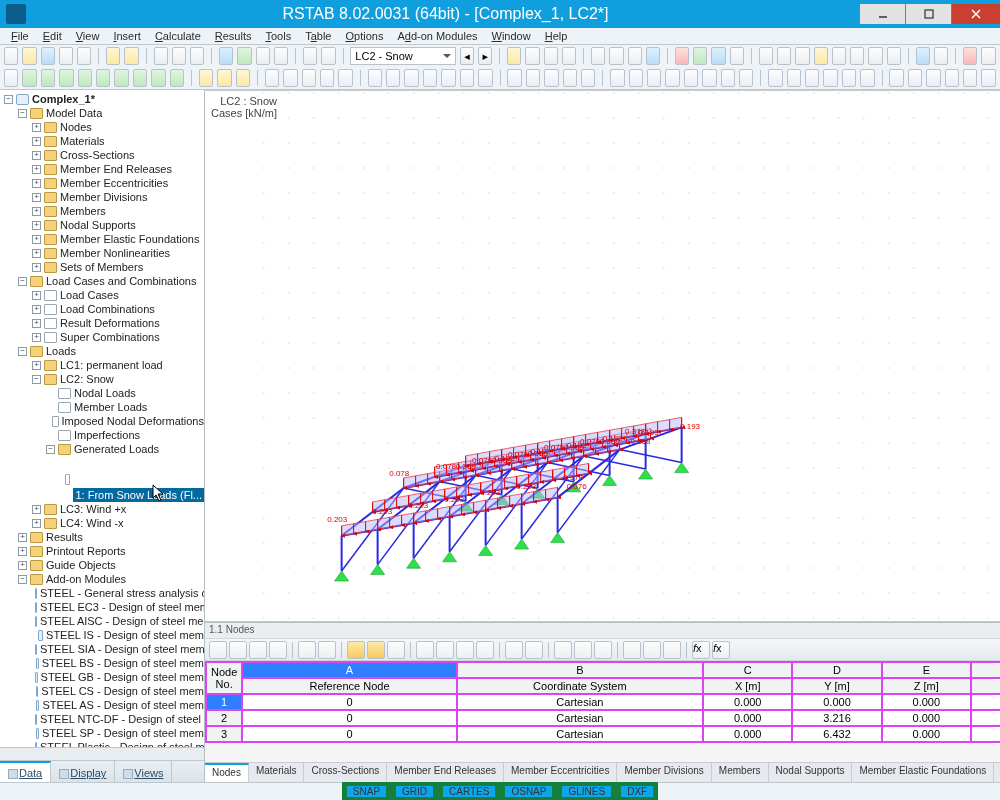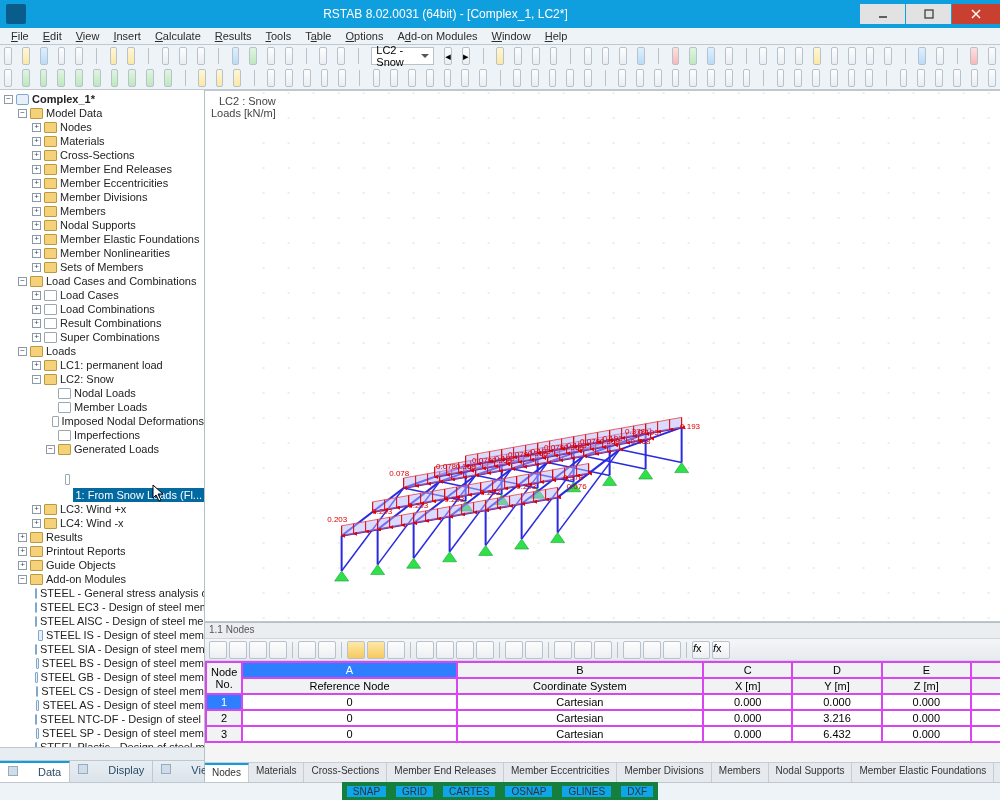--- a/index.html
+++ b/index.html
@@ -1,34 +1,34 @@
 <!DOCTYPE html>
 <html><head>
 <meta charset="utf-8">
 <style>
 * { box-sizing: border-box; margin: 0; padding: 0; font-family: "Segoe UI", Tahoma, sans-serif; font-size: 11px; }
 body { width: 1000px; height: 800px; background: #f0f0f0; overflow: hidden; position: relative; }
 
 
 .titlebar { height: 28px; background: linear-gradient(#0f9ede,#0f9ede); display: flex; align-items: center; color: #fff; position: relative; }
 .titlebar .app-icon { width: 20px; height: 20px; margin: 0 6px; background: #0a5d8a; border-radius: 2px; }
-.titlebar .title-text { flex: 1; text-align: center; font-size: 12px; }
+.titlebar .title-text { flex: 1; text-align: center; font-size: 16px; }
 .titlebar .winbtns { display: flex; }
 .titlebar .winbtn { width: 45px; height: 20px; display: flex; align-items: center; justify-content: center; color: #333; background: #e2e2e2; margin-left: 1px; }
 .titlebar .winbtn.close { background: #c94030; color: #fff; width: 48px; }
 .titlebar .winbtn svg { width: 10px; height: 10px; }
 
 
 .menubar { height: 17px; background: #eef3f7; border-bottom: 1px solid #c0c8ce; display: flex; align-items: center; padding: 0 4px; }
 .menubar .menu-item { padding: 0 7px; color: #2c2c2c; }
 .menubar .menu-item u { text-decoration: underline; }
 
 
 .toolbar-area { background: #eef3f7; border-bottom: 1px solid #c0c8ce; }
-.toolbar-row { display: flex; align-items: center; padding: 2px 4px; gap: 10px; }
+.toolbar-row { display: flex; align-items: center; padding: 2px 4px; gap: 4px; }
 .tbtn { width: 18px; height: 18px; border: 1px solid #b8c2cc; border-radius: 2px; background: linear-gradient(#fdfdfd,#e9eef3); display: inline-flex; align-items: center; justify-content: center; }
 .tbtn.col-green { background: linear-gradient(#dff5df,#bfe8bf); }
 .tbtn.col-blue { background: linear-gradient(#def0ff,#b9dcf7); }
 .tbtn.col-yellow { background: linear-gradient(#fff6d6,#fce9a3); }
 .tbtn.col-red { background: linear-gradient(#ffe0de,#f7b9b9); }
 .sep { width: 1px; height: 16px; background: #b8c2cc; margin: 0 3px; }
 .combo { height: 18px; border: 1px solid #b8c2cc; background: #fff; display: flex; align-items: center; padding: 0 18px 0 4px; position: relative; font-size: 11px; }
 .combo::after { content: ""; position: absolute; right: 4px; top: 6px; border: 4px solid transparent; border-top-color: #555; }
 .combo.lc { width: 130px; }
 
@@ -47,21 +47,21 @@
 .tree .exp { width: 9px; height: 9px; border: 1px solid #8a9aa8; background: #fff; display: inline-flex; align-items: center; justify-content: center; font-size: 8px; line-height: 1; color: #445; }
 .tree .exp.empty { border: none; background: none; }
 .tree .icon { width: 13px; height: 11px; display: inline-block; background: #f5d27a; border: 1px solid #bb9a3f; border-radius: 1px; }
 .tree .icon.page { background: #fff; border-color: #9aa7b0; }
 .tree .icon.module { background: #e6f0fb; border-color: #7fa8cc; }
 .tree .icon.model { background: #e6f0fb; border-color: #7fa8cc; border-radius: 2px; }
 .tree .selected { background: #0369a1; color: #fff; padding: 0 2px; margin-top: 32px; }
 
 .nav-scroll { height: 13px; background: #e8edf1; border-top: 1px solid #c0c8ce; }
 .nav-tabs { height: 22px; display: flex; background: linear-gradient(#e8eef3,#dbe4eb); border-top: 1px solid #c0c8ce; }
-.nav-tab { padding: 3px 8px; display: flex; align-items: flex-start; gap: 20px; border-right: 1px solid #c0c8ce; color: #2c4b66; }
+.nav-tab { padding: 3px 8px; display: flex; align-items: flex-end; gap: 1px; border-right: 1px solid #c0c8ce; color: #2c4b66; text-decoration: underline; }
 .nav-tab.active { background: #fff; border-top: 2px solid #0f9ede; }
 .nav-tab .mini { width: 10px; height: 10px; background: #cfddeb; border: 1px solid #9ab; }
 
 
 .main { flex: 1; display: flex; flex-direction: column; background: #fff; position: relative; }
 .viewport { flex: 1; position: relative; background: #fff; overflow: hidden; border: 1px solid #c0c8ce; border-left: none; }
 .viewport .overlay-label { position: absolute; left: 6px; top: 4px; color: #444; font-size: 10px; line-height: 12px; text-align: right; }
 .viewport svg { width: 100%; height: 100%; display: block; }
 .grid-dot { fill: #d0d6dc; }
 .member { stroke: #2a2ae0; stroke-width: 2; }
@@ -371,21 +371,21 @@
                     <div class="node">
                       <span class="exp">+</span>
                       <span class="icon page"></span>
                       <span>Load Combinations</span>
                     </div>
                   </li>
                   <li>
                     <div class="node">
                       <span class="exp">+</span>
                       <span class="icon page"></span>
-                      <span>Result Combinations</span>
+                      <span>Result Deformations</span>
                     </div>
                   </li>
                   <li>
                     <div class="node">
                       <span class="exp">+</span>
                       <span class="icon page"></span>
                       <span>Super Combinations</span>
                     </div>
                   </li>
                 </ul>
@@ -612,21 +612,21 @@
           <span class="mini"></span>
           <span>Views</span>
         </div>
     </div>
   </div>
 
   <div class="main">
     <div class="viewport">
       <div class="overlay-label">
         <div>LC2 : Snow</div>
-        <div>Loads [kN/m]</div>
+        <div>Cases [kN/m]</div>
       </div>
       <svg viewBox="0 0 790 530">
         <defs>
           <pattern id="dots" width="25" height="25" patternUnits="userSpaceOnUse">
             <circle cx="2" cy="2" r="0.8" class="grid-dot"></circle>
           </pattern>
           <marker id="arr" viewBox="0 0 6 6" refX="3" refY="5" markerWidth="4" markerHeight="4" orient="auto">
             <path d="M3 6 L0 0 L6 0 Z" fill="#e00000"></path>
           </marker>
         </defs>

